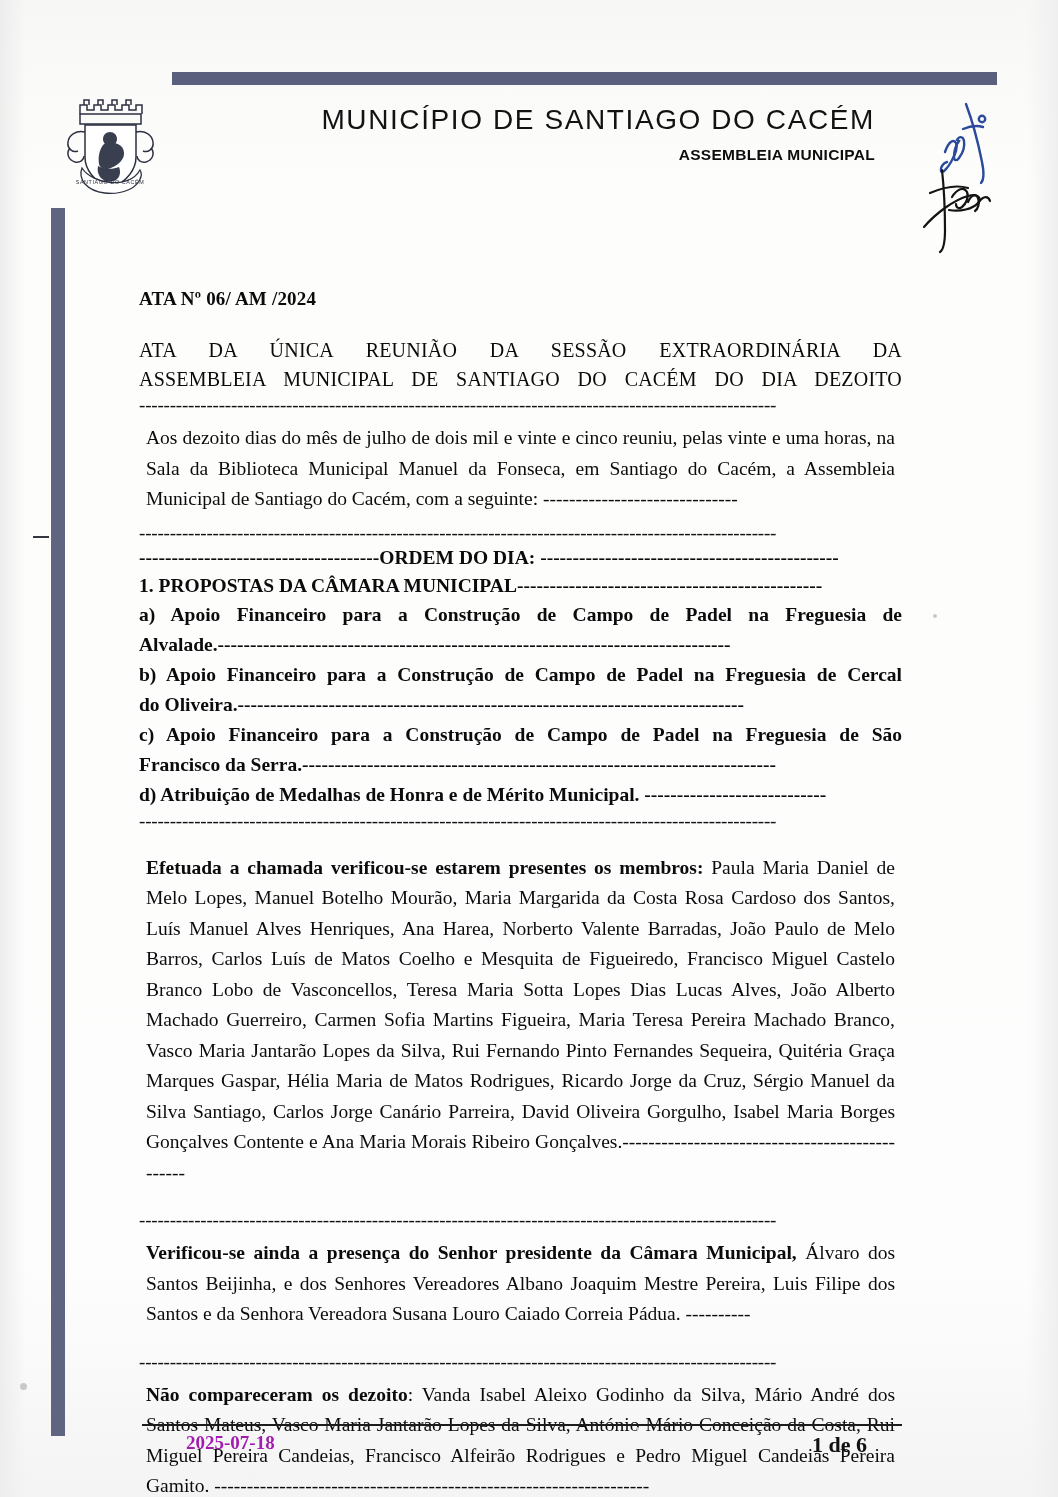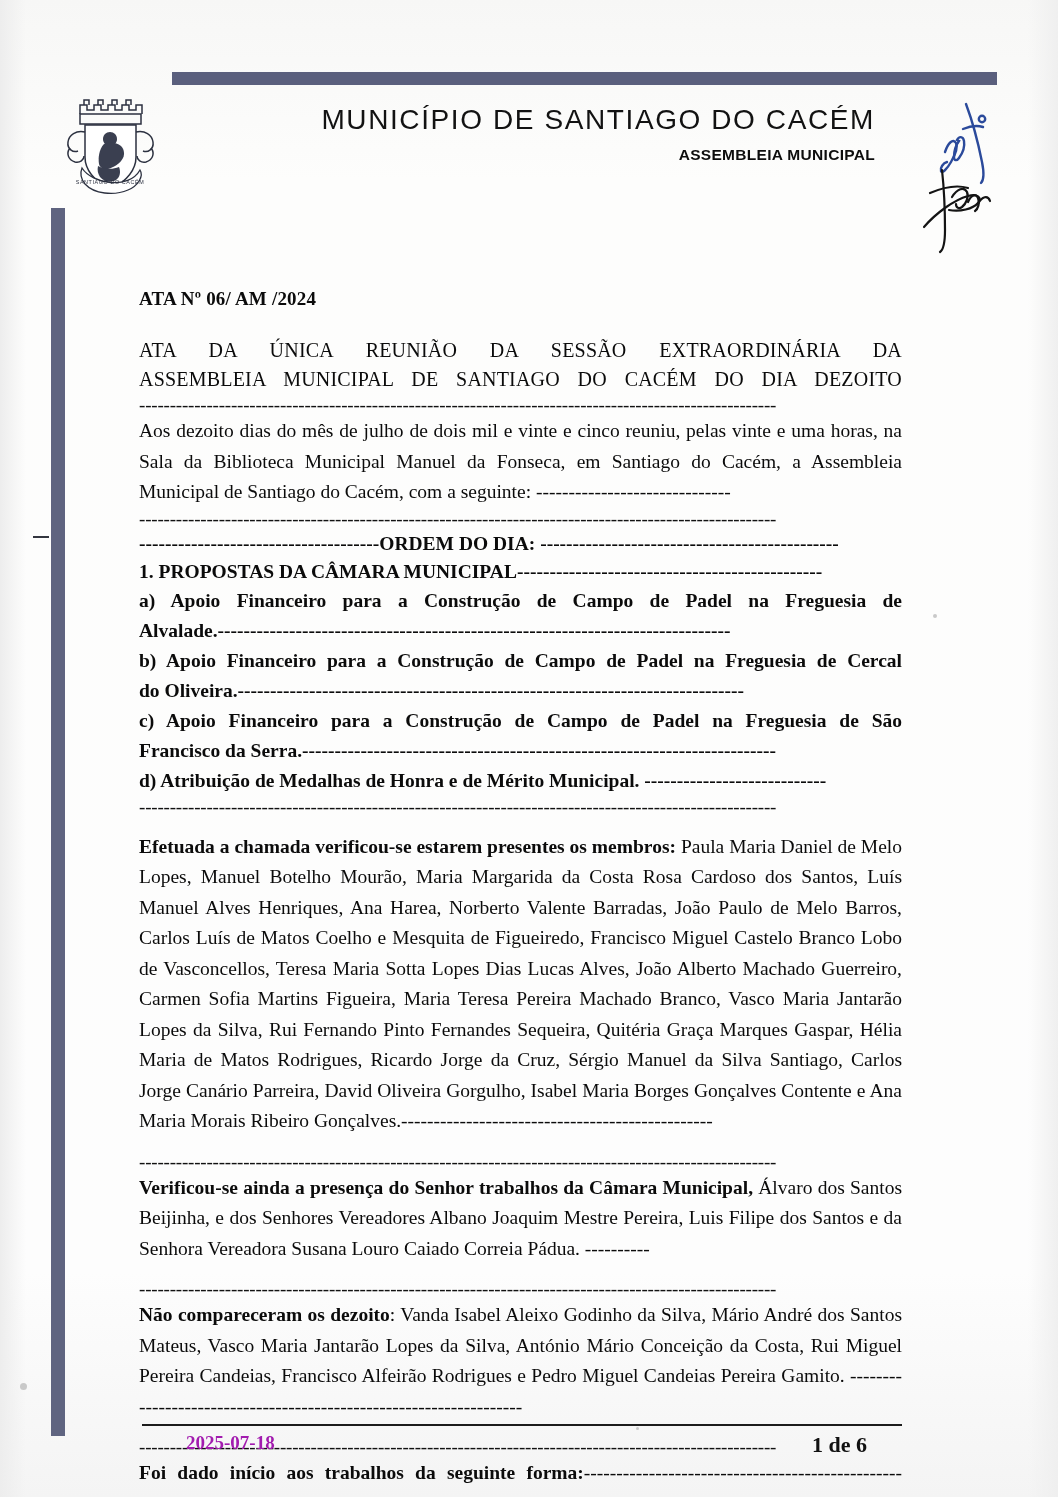--- a/index.html
+++ b/index.html
@@ -131,21 +131,21 @@
     line-height: 29px;
     text-align: justify;
     text-align-last: justify;
     letter-spacing: 0.2px;
   }
   .title-block p.last {
     text-align-last: left;
   }
 
   p.just {
-    margin: 0;
+    margin: 7px;
     font-size: 19.5px;
     line-height: 30.5px;
     text-align: justify;
     text-align-last: left;
   }
   p.just.stretch {
     text-align-last: justify;
   }
   p.bold-lead { }
   p.bold-lead b { font-weight: bold; font-family: Liberation Serif, serif; }
@@ -313,21 +313,21 @@
     <div class="dashrow">--------------------------------------------------------------------------------------------------------</div>
 
     <div class="gap-md"></div>
 
     <p class="just bold-lead"><b>Efetuada a chamada verificou-se estarem presentes os membros:</b><span> Paula Maria Daniel de Melo Lopes, Manuel Botelho Mourão, Maria Margarida da Costa Rosa Cardoso dos Santos, Luís Manuel Alves Henriques, Ana Harea, Norberto Valente Barradas, João Paulo de Melo Barros, Carlos Luís de Matos Coelho e Mesquita de Figueiredo, Francisco Miguel Castelo Branco Lobo de Vasconcellos, Teresa Maria Sotta Lopes Dias Lucas Alves, João Alberto Machado Guerreiro, Carmen Sofia Martins Figueira, Maria Teresa Pereira Machado Branco, Vasco Maria Jantarão Lopes da Silva, Rui Fernando Pinto Fernandes Sequeira, Quitéria Graça Marques Gaspar, Hélia Maria de Matos Rodrigues, Ricardo Jorge da Cruz, Sérgio Manuel da Silva Santiago, Carlos Jorge Canário Parreira, David Oliveira Gorgulho, Isabel Maria Borges Gonçalves Contente e Ana Maria Morais Ribeiro Gonçalves.------------------------------------------------</span></p>
 
     <div class="gap-md"></div>
 
     <div class="dashrow">--------------------------------------------------------------------------------------------------------</div>
 
-    <p class="just bold-lead"><b>Verificou-se ainda a presença do Senhor trabalhos da Câmara Municipal,</b><span> Álvaro dos Santos Beijinha, e dos Senhores Vereadores Albano Joaquim Mestre Pereira, Luis Filipe dos Santos e da Senhora Vereadora Susana Louro Caiado Correia Pádua. ----------</span></p>
+    <p class="just bold-lead"><b>Verificou-se ainda a presença do Senhor presidente da Câmara Municipal,</b><span> Álvaro dos Santos Beijinha, e dos Senhores Vereadores Albano Joaquim Mestre Pereira, Luis Filipe dos Santos e da Senhora Vereadora Susana Louro Caiado Correia Pádua. ----------</span></p>
 
     <div class="gap-md"></div>
 
     <div class="dashrow">--------------------------------------------------------------------------------------------------------</div>
 
     <p class="just bold-lead"><b>Não compareceram os dezoito</b><span>: Vanda Isabel Aleixo Godinho da Silva, Mário André dos Santos Mateus, Vasco Maria Jantarão Lopes da Silva, António Mário Conceição da Costa, Rui Miguel Pereira Candeias, Francisco Alfeirão Rodrigues e Pedro Miguel Candeias Pereira Gamito. -------------------------------------------------------------------</span></p>
 
     <div class="gap-md"></div>
 
     <div class="dashrow">--------------------------------------------------------------------------------------------------------</div>

